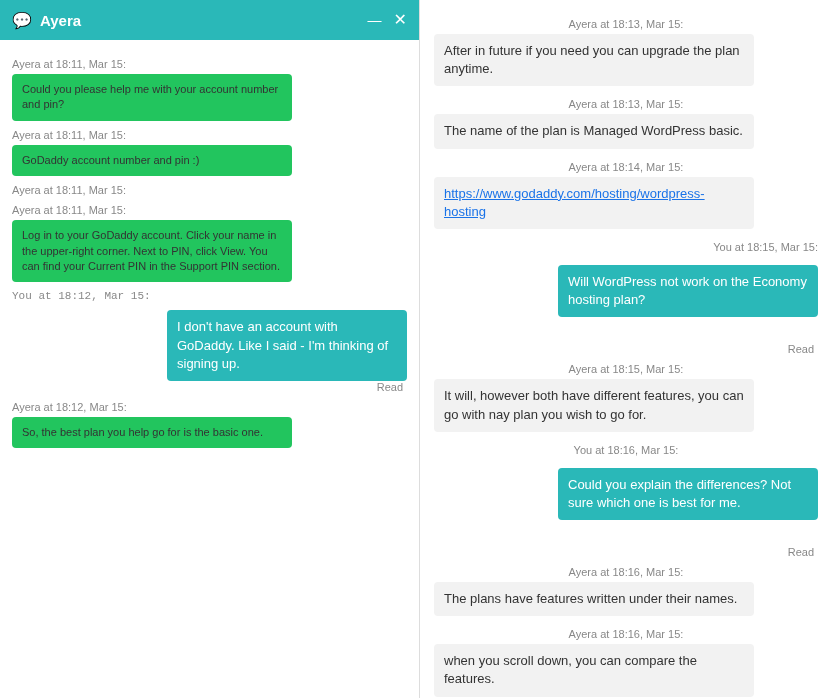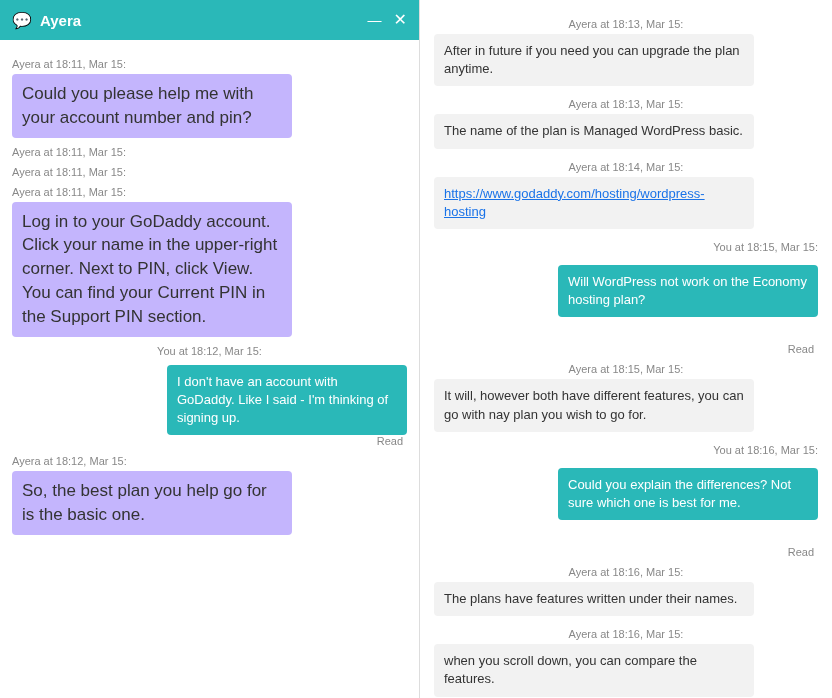--- a/index.html
+++ b/index.html
@@ -74,28 +74,28 @@
     }
 
     .timestamp {
       color: #888;
       font-size: 11px;
       margin-bottom: 4px;
       margin-top: 8px;
     }
 
     .message-bubble {
-      background: #c4b5fd;
+      background: #22c55e;
       border-radius: 4px;
       padding: 8px 10px;
       margin-bottom: 4px;
       max-width: 280px;
       line-height: 1.4;
       color: #333;
-      font-size: 17px;
+      font-size: 11px;
     }
 
     .message-row-right {
       display: flex;
       flex-direction: column;
       align-items: flex-end;
       margin-top: 8px;
     }
 
     .message-bubble-user {
@@ -181,24 +181,25 @@
     <div class="header-controls">
       <button class="minimize-btn">—</button>
       <button class="close-btn">✕</button>
     </div>
   </div>
 
   <div class="messages-area" id="left-messages">
   <div class="timestamp">Ayera at 18:11, Mar 15:</div>
       <div class="message-bubble">Could you please help me with your account number and pin?</div>
       <div class="timestamp">Ayera at 18:11, Mar 15:</div>
+      <div class="message-bubble">GoDaddy account number and pin :)</div>
       <div class="timestamp">Ayera at 18:11, Mar 15:</div>
       <div class="timestamp">Ayera at 18:11, Mar 15:</div>
       <div class="message-bubble">Log in to your GoDaddy account. Click your name in the upper-right corner. Next to PIN, click View. You can find your Current PIN in the Support PIN section.</div>
-      <div class="timestamp" style="text-align: center;">You at 18:12, Mar 15:</div>
+      <div class="timestamp" style="text-align: left; font-family: Liberation Mono, monospace;">You at 18:12, Mar 15:</div>
       <div class="message-row-right">
         <div class="message-bubble-user">I don't have an account with GoDaddy. Like I said - I'm thinking of signing up.</div>
         <span class="read-label">Read</span>
       </div>
       <div class="timestamp">Ayera at 18:12, Mar 15:</div>
       <div class="message-bubble">So, the best plan you help go for is the basic one.</div>
     </div>
 </div>
 
 <div class="right-panel" id="right-messages">
@@ -208,21 +209,21 @@
     <div class="message-bubble">The name of the plan is Managed WordPress basic.</div>
     <div class="timestamp">Ayera at 18:14, Mar 15:</div>
     <div class="message-bubble"><span class="link-text">https://www.godaddy.com/hosting/wordpress-hosting</span></div>
     <div class="timestamp" style="text-align: right;">You at 18:15, Mar 15:</div>
     <div class="message-row-right">
       <div class="message-bubble-user">Will WordPress not work on the Economy hosting plan?</div>
       <span class="read-label">Read</span>
     </div>
     <div class="timestamp">Ayera at 18:15, Mar 15:</div>
     <div class="message-bubble">It will, however both have different features, you can go with nay plan you wish to go for.</div>
-    <div class="timestamp" style="text-align: right;">You at 18:16, Mar 15:</div>
+    <div class="timestamp" style="text-align: center;">You at 18:16, Mar 15:</div>
     <div class="message-row-right">
       <div class="message-bubble-user">Could you explain the differences? Not sure which one is best for me.</div>
       <span class="read-label">Read</span>
     </div>
     <div class="timestamp">Ayera at 18:16, Mar 15:</div>
     <div class="message-bubble">The plans have features written under their names.</div>
     <div class="timestamp">Ayera at 18:16, Mar 15:</div>
     <div class="message-bubble">when you scroll down, you can compare the features.</div>
   </div>
 

